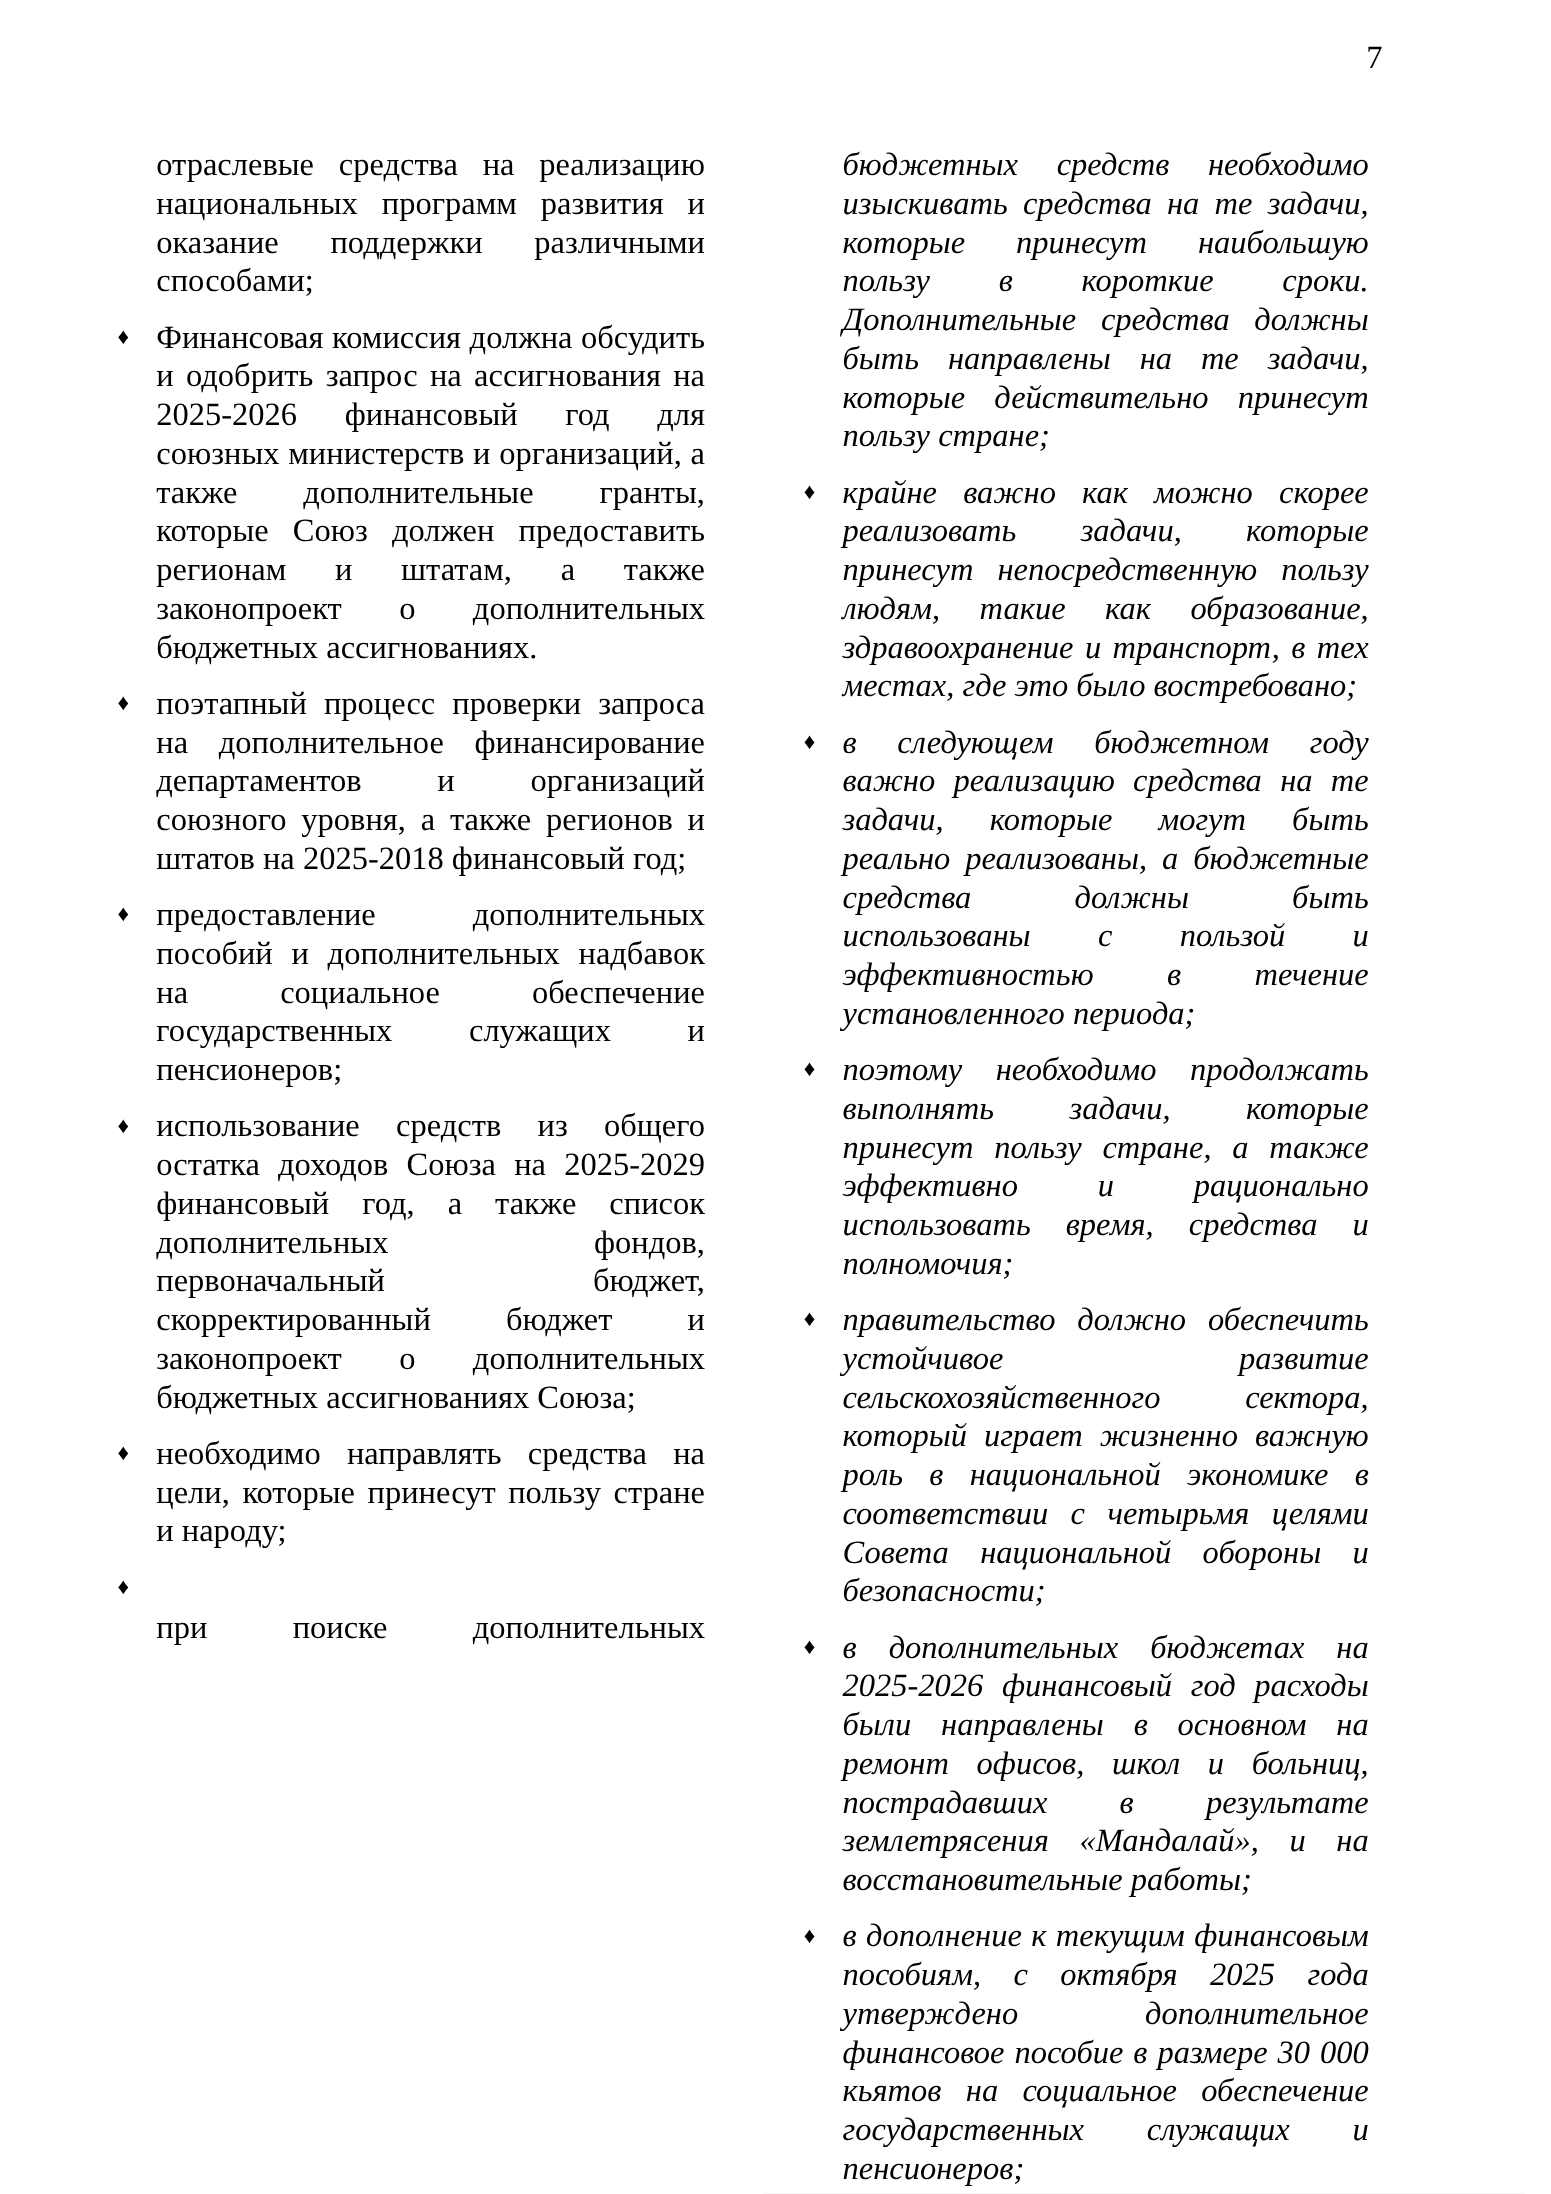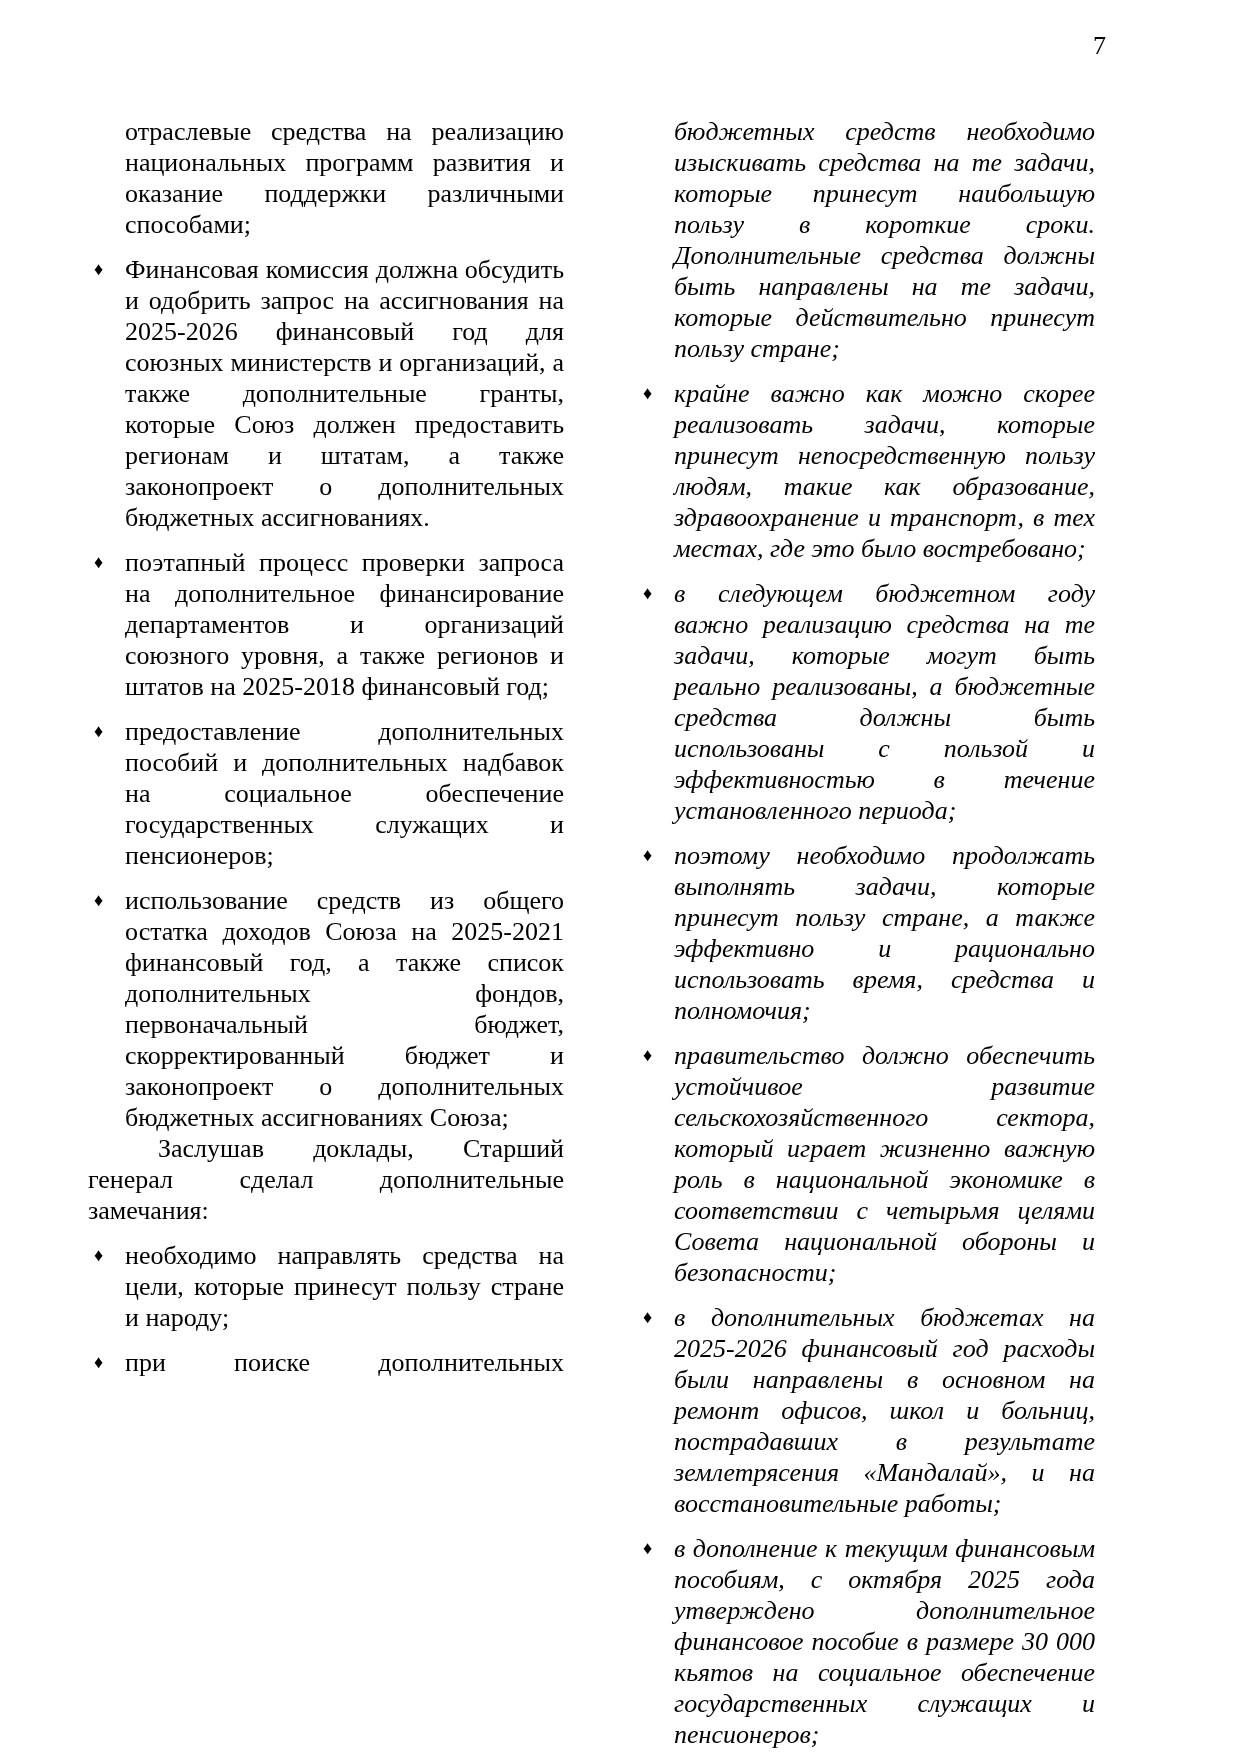--- a/index.html
+++ b/index.html
@@ -39,21 +39,21 @@
     box-sizing: border-box;
     padding-left: 6px;
     font-size: 18px;
     line-height: 31px;
   }
   .item-text {
     flex: 1 1 auto;
     text-align: justify;
     text-align-last: left;
   }
-  .item-text.force-justify { text-align-last: justify; }
+  .item-text.force-justify { text-align-last: justify; margin-top: 32px; }
 
   .continuation { padding-left: 37px; }
   .continuation .item-text { width: 100%; margin-top: 32px; }
 
   .para {
     margin: 0;
     text-align: justify;
     text-align-last: left;
   }
   .indent-sm { text-indent: 37px; }
@@ -83,24 +83,23 @@
       <div class="item-text">поэтапный процесс проверки запроса на дополнительное финансирование департаментов и организаций союзного уровня, а также регионов и штатов на 2025-2018 финансовый год;</div>
     </div>
 
     <div class="block item">
       <span class="marker">♦</span>
       <div class="item-text">предоставление дополнительных пособий и дополнительных надбавок на социальное обеспечение государственных служащих и пенсионеров;</div>
     </div>
 
     <div class="block item">
       <span class="marker">♦</span>
-      <div class="item-text">использование средств из общего остатка доходов Союза на 2025-2021 финансовый год, а также список дополнительных фондов, первоначальный бюджет, скорректированный бюджет и законопроект о дополнительных бюджетных ассигнованиях Союза;</div>
+      <div class="item-text">использование средств из общего остатка доходов Союза на 2025-2029 финансовый год, а также список дополнительных фондов, первоначальный бюджет, скорректированный бюджет и законопроект о дополнительных бюджетных ассигнованиях Союза;</div>
     </div>
 
-    <p class="block para indent-lg">Заслушав доклады, Старший генерал сделал дополнительные замечания:</p>
 
     <div class="block item">
       <span class="marker">♦</span>
       <div class="item-text">необходимо направлять средства на цели, которые принесут пользу стране и народу;</div>
     </div>
 
     <div class="block item">
       <span class="marker">♦</span>
       <div class="item-text force-justify">при поиске дополнительных</div>
     </div>

